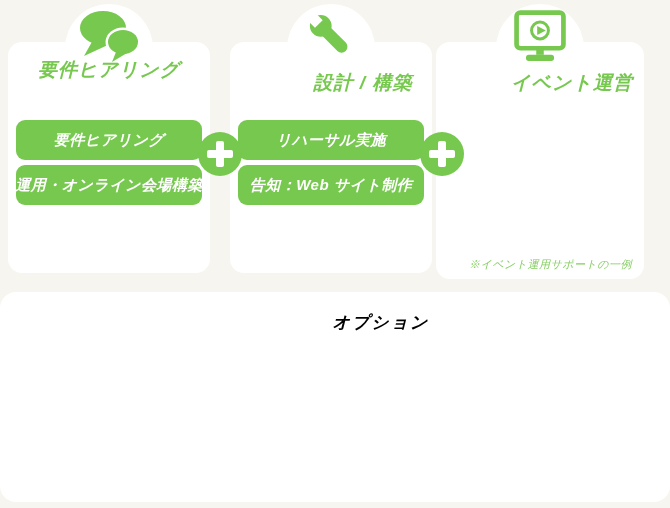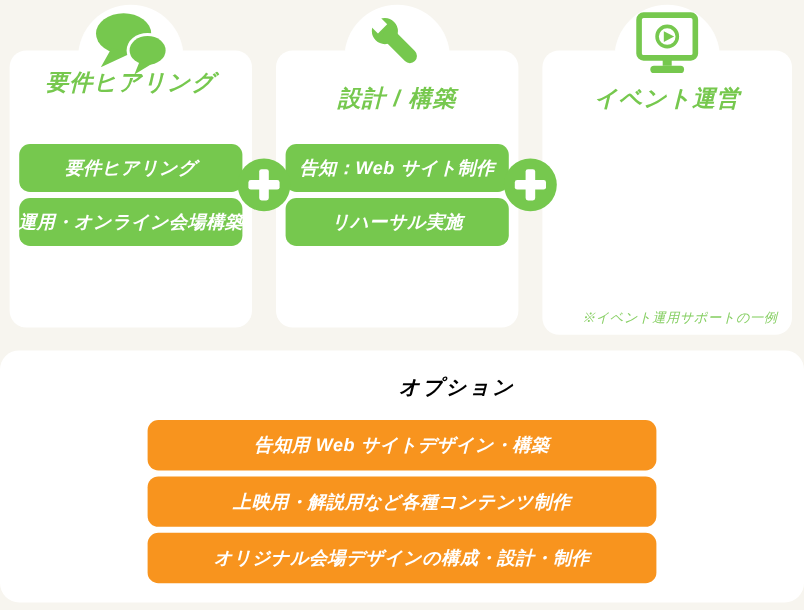--- a/index.html
+++ b/index.html
@@ -7,34 +7,34 @@
     width:670px;height:508px;
     font-family:"Liberation Sans",sans-serif;
     background:#f7f5ef;
   }
   .stage{position:relative;width:670px;height:508px;background:#f7f5ef;overflow:hidden;font-style:italic;}
 
   
   .card{position:absolute;top:42px;background:#ffffff;border-radius:14px;}
   .card.c1{left:8px;width:202px;height:231px;}
   .card.c2{left:230px;width:202px;height:231px;}
-  .card.c3{left:452px;width:208px;height:237px;}
+  .card.c3{left:436px;width:208px;height:237px;}
 
   .bump{
     position:absolute;top:-38px;left:50%;transform:translateX(-50%);
     width:88px;height:88px;background:#ffffff;border-radius:50%;
   }
   .bump svg{position:absolute;top:5px;left:50%;transform:translateX(-50%);}
 
   .card-title{
     position:absolute;left:0;width:100%;text-align:center;
     color:#76c84e;font-weight:bold;font-size:19px;line-height:22px;letter-spacing:1px;
   }
   .card.c1 .card-title{top:17px;}
-  .card.c2 .card-title,.card.c3 .card-title{top:30px;}
+  .card.c2 .card-title,.card.c3 .card-title{top:30px;padding-left:32px;}
 
   .rows{
     position:absolute;top:78px;left:8px;right:8px;
     display:flex;flex-direction:column;gap:5px;
   }
   .row{
     height:40px;border-radius:9px;background:#76c84e;
     color:#ffffff;font-weight:bold;font-size:15px;letter-spacing:.5px;
     display:flex;align-items:center;justify-content:center;white-space:nowrap;
   }
@@ -115,22 +115,22 @@
           <circle cx="32" cy="14" r="12" fill="#76c84e"></circle>
           <rect x="25.5" y="14" width="13" height="39" rx="6.5" fill="#76c84e"></rect>
           <rect x="26" y="-2" width="12" height="13" fill="#ffffff"></rect>
         </g>
       </svg>
     </div>
     <div class="card-title">
       <div>設計 / 構築</div>
     </div>
     <div class="rows">
+      <div class="row">リハーサル実施</div>
       <div class="row">告知：Web サイト制作</div>
-      <div class="row">リハーサル実施</div>
     </div>
   </div>
 
   <div class="plus p2">
     <span class="plus-glyph"></span>
   </div>
 
   <div class="card c3">
     <div class="bump">
       <svg width="60" height="56" viewBox="0 0 64 58">
@@ -142,20 +142,15 @@
       </svg>
     </div>
     <div class="card-title">
       <div>イベント運営</div>
     </div>
     <div class="note">※イベント運用サポートの一例</div>
   </div>
 
   <div class="options">
     <div class="options-title">オプション</div>
-    <div class="option-rows">
-      <div class="option-row">告知用 Web サイトデザイン・構築</div>
-      <div class="option-row">上映用・解説用など各種コンテンツ制作</div>
-      <div class="option-row">オリジナル会場デザインの構成・設計・制作</div>
-    </div>
   </div>
 
 </div>
 
 </body></html>

